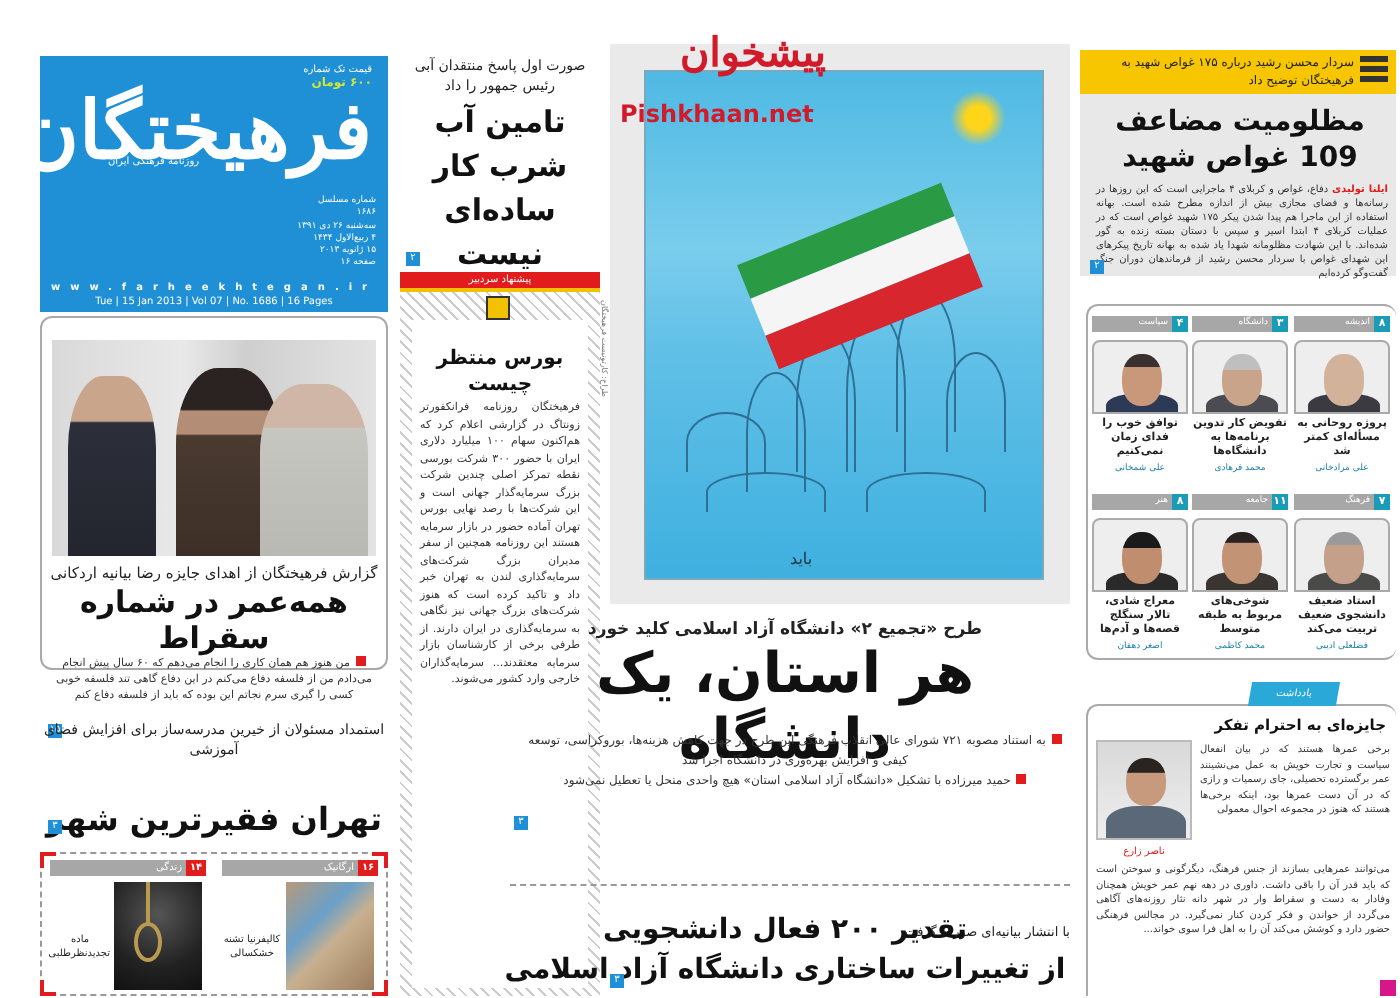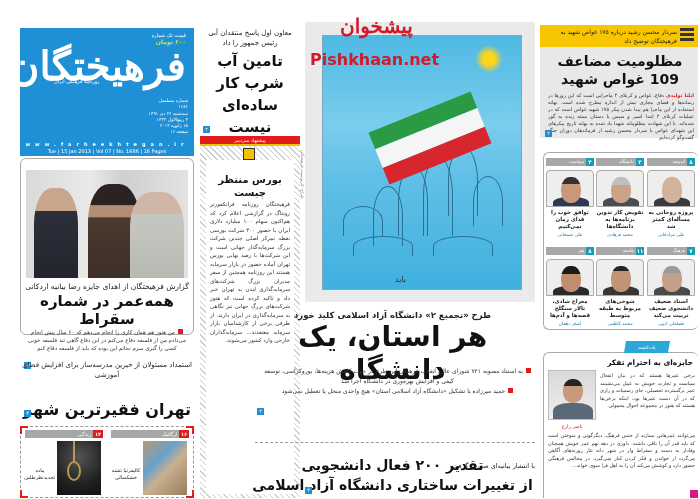--- a/index.html
+++ b/index.html
@@ -45,21 +45,21 @@
   #bourse-inner { left: 206px; top: 160px; width: 88px; height: 334px; background: #fff; }
   #bourse-icon { left: 243px; top: 148px; width: 12px; height: 12px; background: #f2c200; border: 1px solid #333; }
   #bourse-title { left: 206px; top: 173px; width: 88px; font-size: 10px; font-weight: bold; text-align: center; line-height: 13px; }
   #bourse-body { left: 210px; top: 200px; width: 80px; font-size: 5.5px; line-height: 8.5px; text-align: justify; color: #333; }
 
   
   #cartoon-frame { left: 305px; top: 22px; width: 230px; height: 280px; background: #eaeaea; }
   #cartoon { left: 322px; top: 35px; width: 200px; height: 255px; background: linear-gradient(180deg, #4fb9e3 0%, #7acdec 35%, #61c0e7 55%, #3fb0df 100%); border: 1px solid #7aa8bd; overflow: hidden; }
   #sun { left: 475px; top: 45px; width: 28px; height: 28px; border-radius: 50%; background: radial-gradient(circle, #ffd51a 30%, rgba(255,213,26,0) 70%); }
   #watermark-fa { left: 340px; top: 14px; font-family: Liberation Serif, serif; font-size: 20px; color: #d11a2a; font-weight: bold; }
-  #watermark-en { left: 310px; top: 50px; font-size: 16px; color: #d11a2a; font-weight: bold; direction: ltr; }
+  #watermark-en { left: 310px; top: 50px; font-size: 12px; color: #d11a2a; font-weight: bold; direction: ltr; }
   #coffin { left: 375px; top: 110px; width: 110px; height: 56px; transform: rotate(-22deg); }
   #coffin .g { height: 33%; background: #2a9a45; }
   #coffin .w { height: 34%; background: #f5f5f5; }
   #coffin .r { height: 33%; background: #d8262e; }
   #coffin-side { left: 385px; top: 150px; width: 105px; height: 10px; background: #c99a5a; transform: rotate(-22deg); }
   .wave { position: absolute; border: 1.5px solid #2d6f95; border-radius: 50% 50% 0 0; border-bottom: none; }
   #cartoon-signature { left: 395px; top: 275px; font-size: 8px; color: #234; }
   #cartoon-credit { left: 300px; top: 150px; font-size: 4px; color: #777; writing-mode: vertical-rl; }
 
   
@@ -157,21 +157,21 @@
     <span class="mini-num">۱۴</span>
     <span>زندگی</span>
   </div>
   <div class="mini-img" style="right:92px;background:radial-gradient(circle at 50% 30%,#555 0%,#222 60%,#111 100%);">
     <div style="position:absolute;left:16px;top:0;width:2px;height:22px;background:#b99a4e;"></div>
     <div style="position:absolute;left:10px;top:20px;width:14px;height:20px;border:2px solid #b99a4e;border-radius:50%;"></div>
   </div>
   <div class="mini-cap" style="right:138px;">ماده تجدیدنظرطلبی</div>
 </div>
 
-<div id="col2-kicker" class="abs">معاون اول پاسخ منتقدان آبی رئیس جمهور را داد</div>
+<div id="col2-kicker" class="abs">صورت اول پاسخ منتقدان آبی رئیس جمهور را داد</div>
 <div id="col2-headline" class="abs">تامین آب شرب کار ساده‌ای نیست</div>
 <div class="page-ref" style="left:203px;top:126px;">۲</div>
 <div id="bourse-bar" class="abs">پیشنهاد سردبیر</div>
 <div id="bourse-bar-under" class="abs"></div>
 <div id="bourse-box" class="abs"></div>
 <div id="bourse-inner" class="abs"></div>
 <div id="bourse-icon" class="abs"></div>
 <div id="bourse-title" class="abs">بورس منتظر چیست</div>
 <div id="bourse-body" class="abs">فرهیختگان روزنامه فرانکفورتر زونتاگ در گزارشی اعلام کرد که هم‌اکنون سهام ۱۰۰ میلیارد دلاری ایران با حضور ۳۰۰ شرکت بورسی نقطه تمرکز اصلی چندین شرکت بزرگ سرمایه‌گذار جهانی است و این شرکت‌ها با رصد نهایی بورس تهران آماده حضور در بازار سرمایه هستند این روزنامه همچنین از سفر مدیران بزرگ شرکت‌های سرمایه‌گذاری لندن به تهران خبر داد و تاکید کرده است که هنوز شرکت‌های بزرگ جهانی نیز نگاهی به سرمایه‌گذاری در ایران دارند. از طرفی برخی از کارشناسان بازار سرمایه معتقدند... سرمایه‌گذاران خارجی وارد کشور می‌شوند.</div>
 

